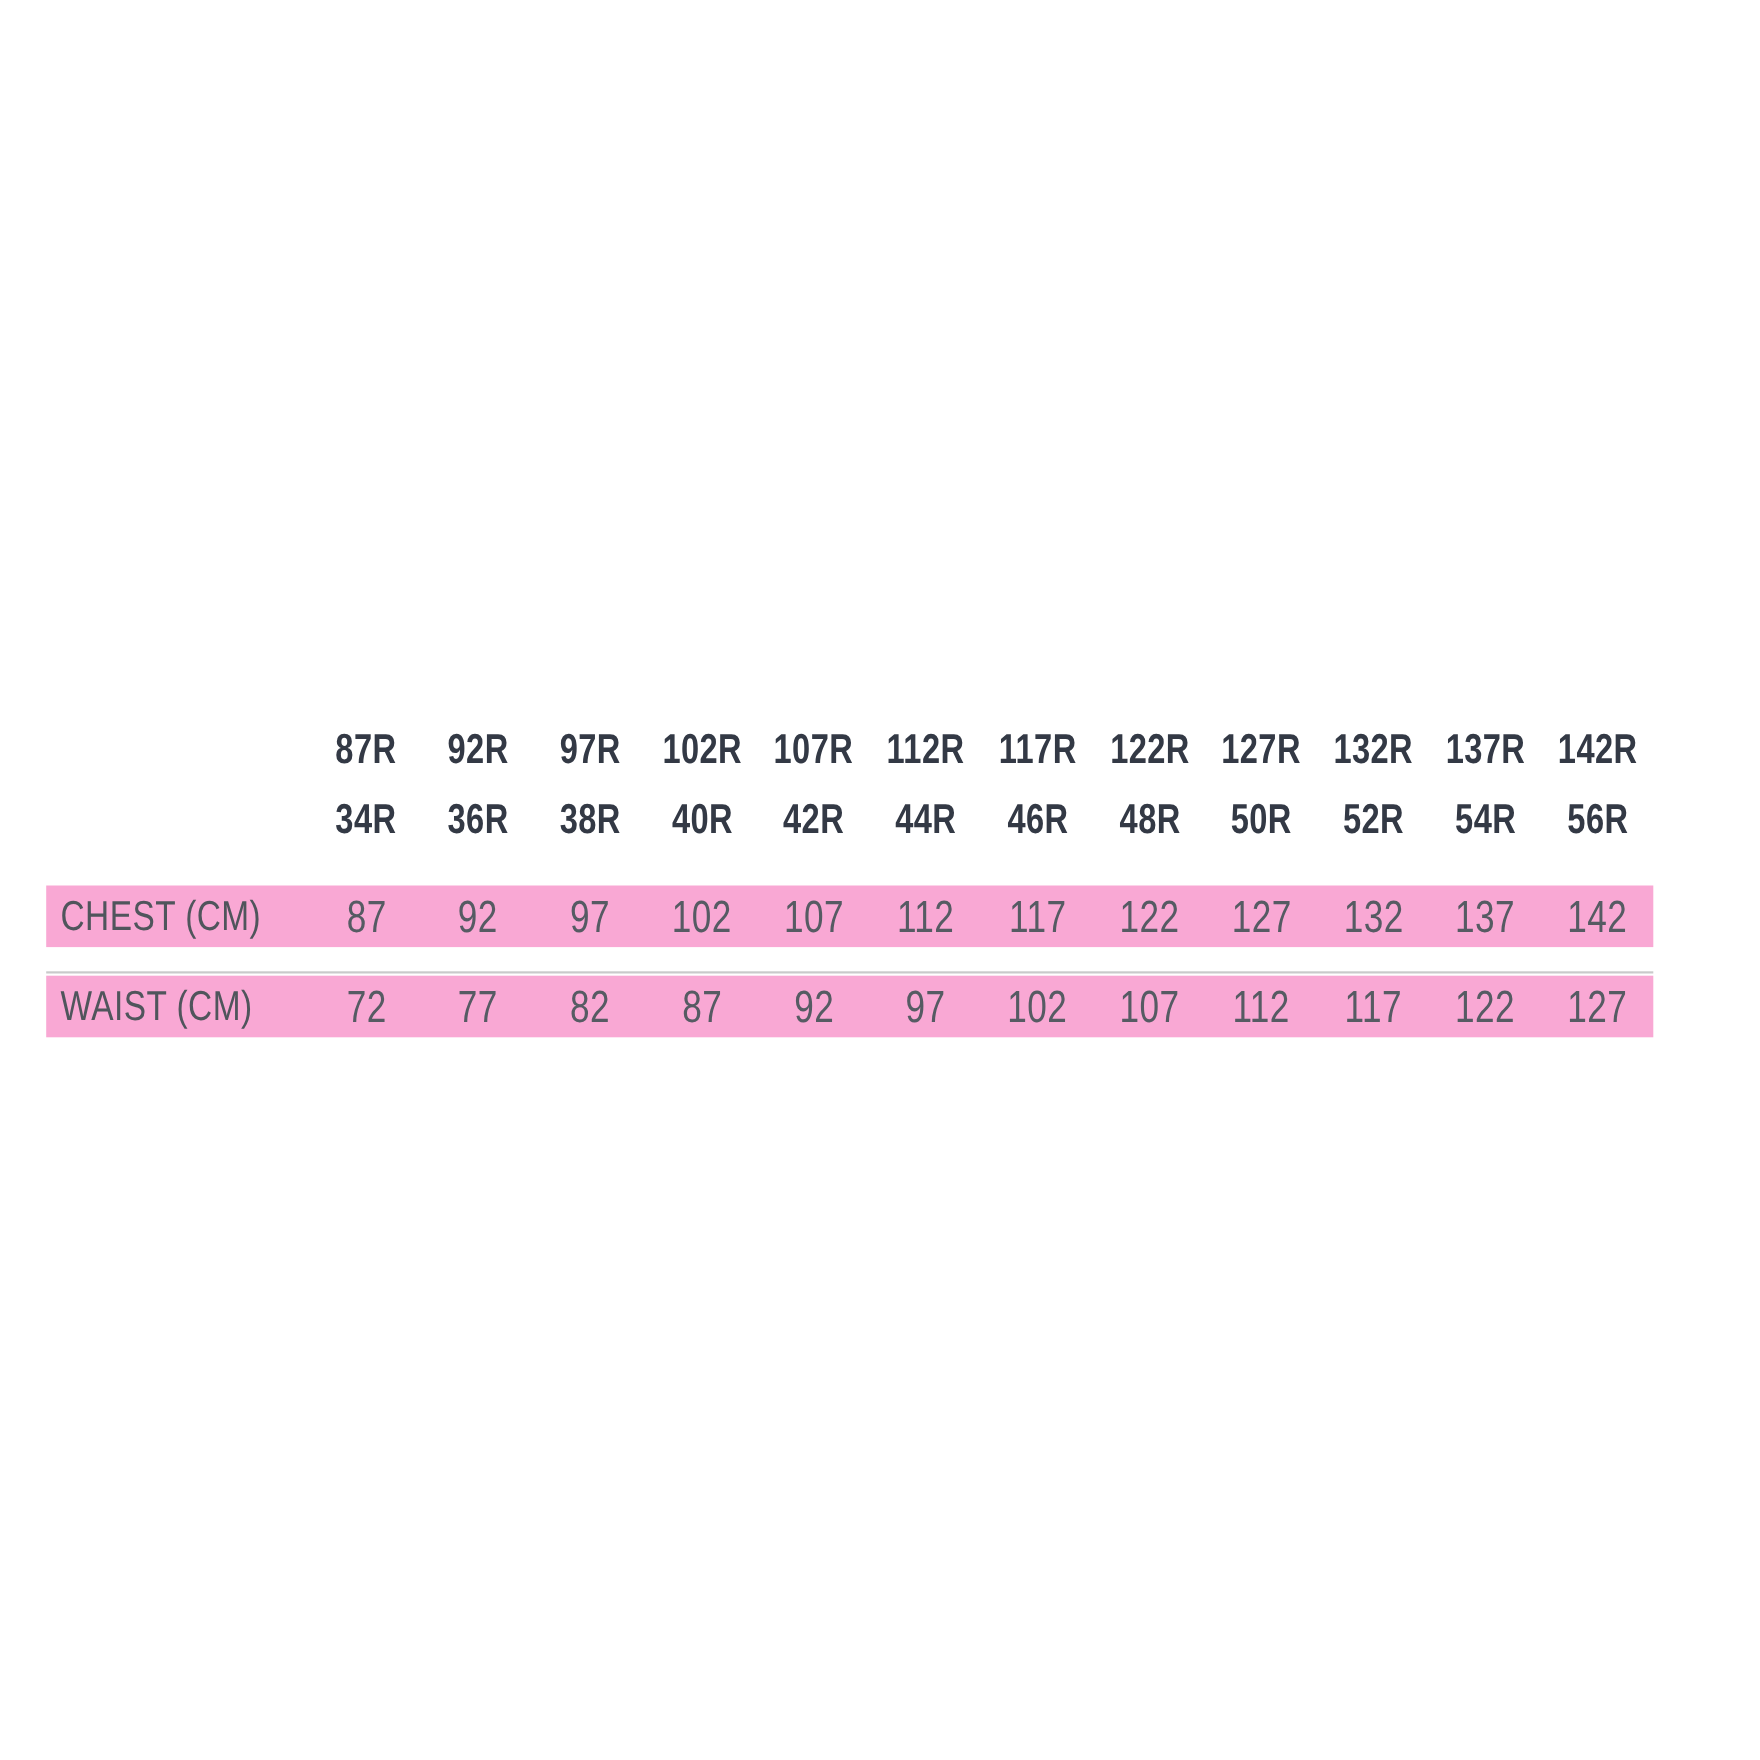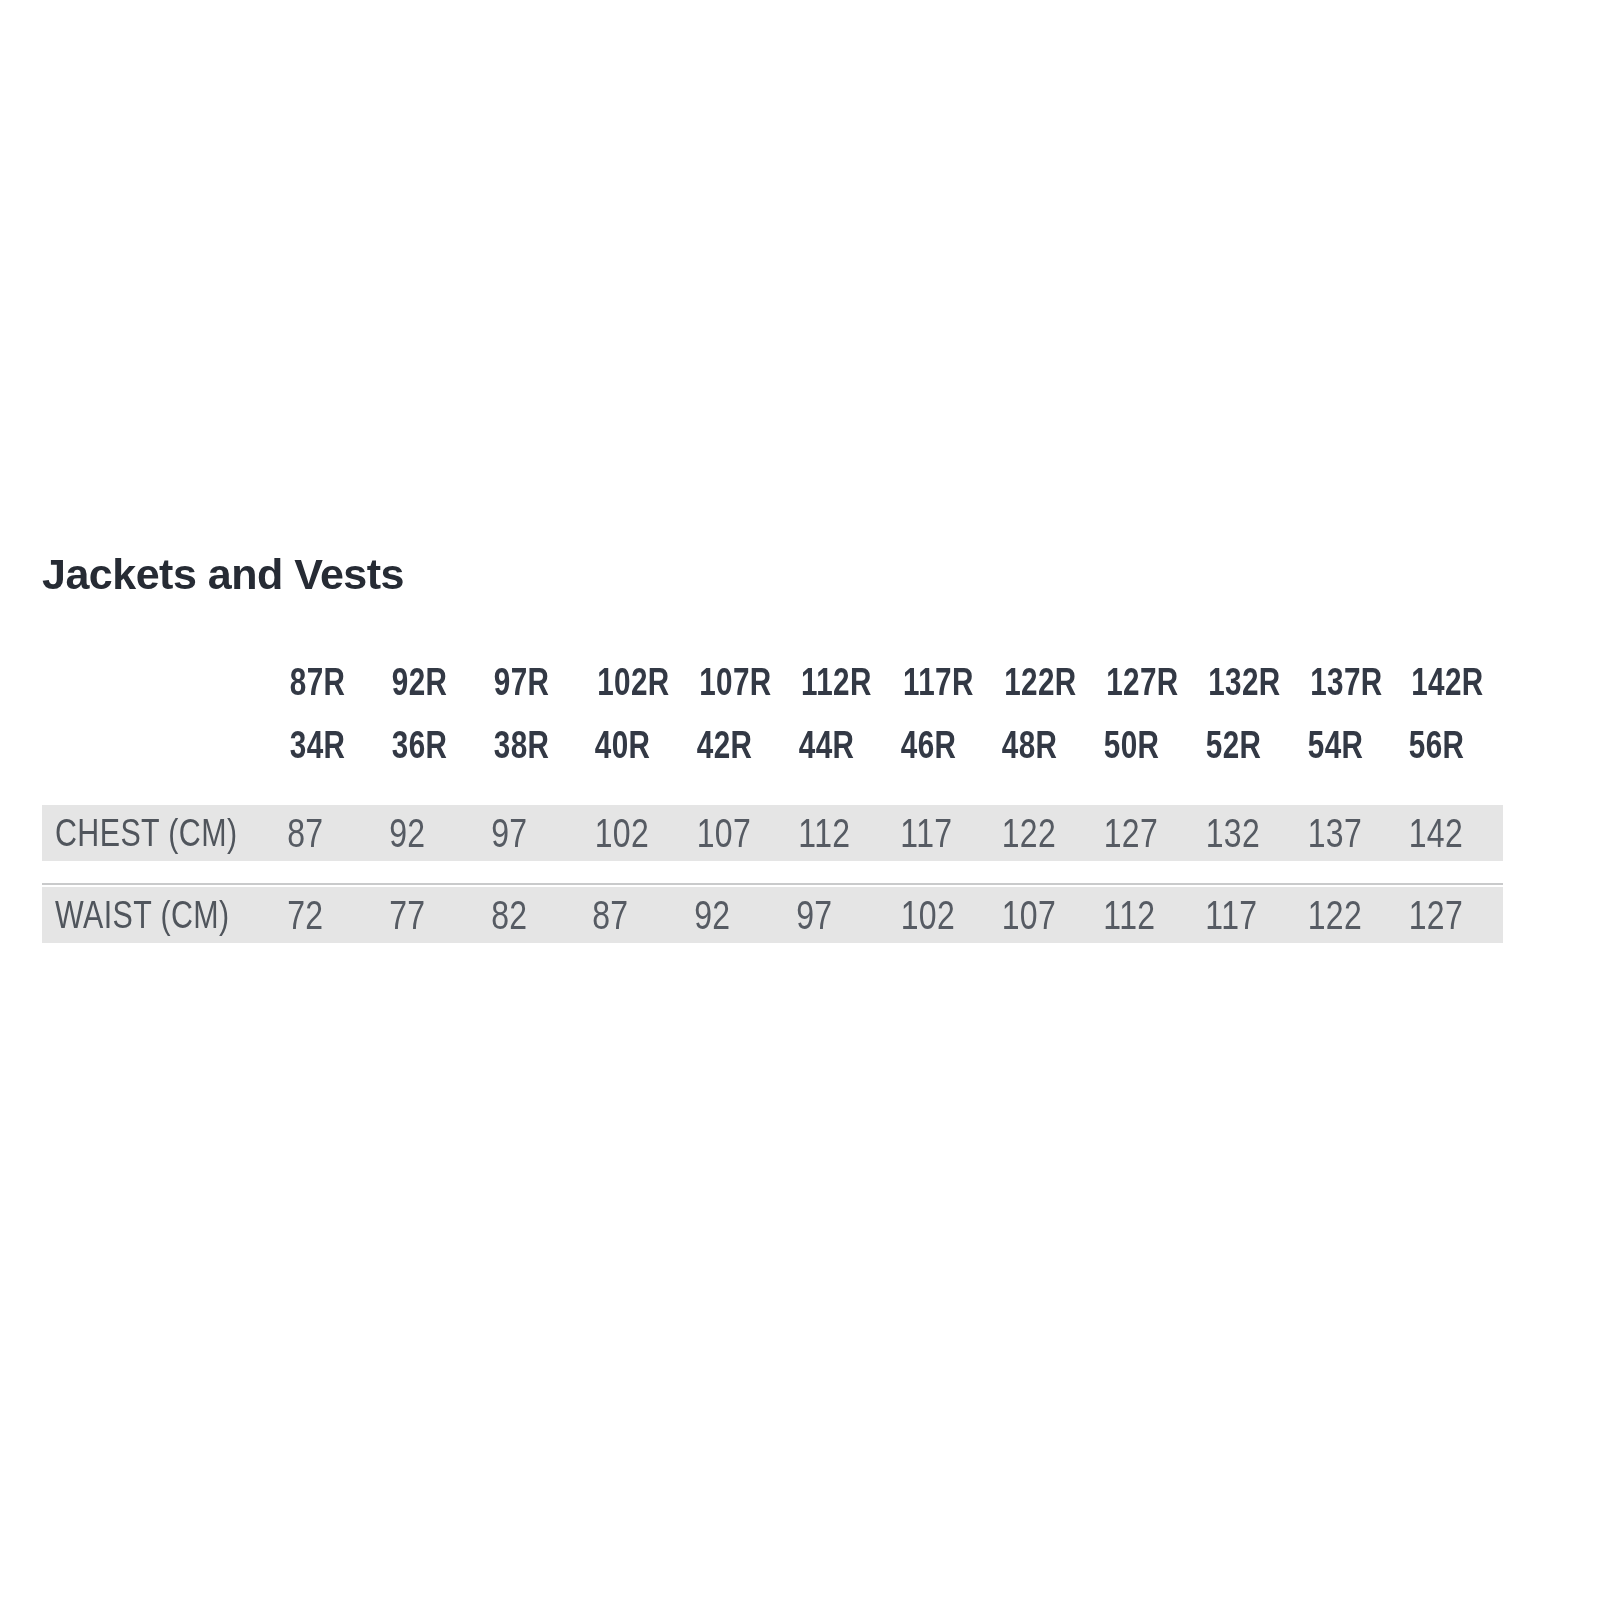--- a/index.html
+++ b/index.html
@@ -32,21 +32,21 @@
     top: 651px;
     width: 1461px;
   }
   .row {
     display: grid;
     grid-template-columns: 240px repeat(12, 1fr);
     align-items: center;
     width: 100%;
   }
   .cell {
-    text-align: left;
+    text-align: center;
     overflow: visible;
     white-space: nowrap;
   }
   .label-cell {
     text-align: left;
     padding-left: 13px;
   }
   
   .cond {
     display: inline-block;
@@ -66,21 +66,21 @@
     text-decoration: underline;
   }
   .header-row .cond {
     font-size: 38px;
     font-weight: 700;
     color: #333945;
     letter-spacing: 0.5px;
   }
   .data-row {
     height: 56px;
-    background: #e5e5e5;
+    background: #f9a8d4;
   }
   .data-row.chest { margin-top: 28px; }
   .data-row.waist { margin-top: 2px; }
   .data-row .val {
     font-size: 41px;
     font-weight: 400;
     color: #565b63;
     letter-spacing: 0.5px;
   }
   .data-row .lbl {
@@ -94,21 +94,20 @@
     background: #c9cacb;
     margin-top: 22px;
     width: 100%;
   }
 </style>
 </head>
 <body>
 
 <div class="canvas">
 
-  <div class="section-title">Jackets and Vests</div>
 
   <div class="size-table">
 
     <div class="row header-row cm">
       <div class="cell label-cell"></div>
       <div class="cell"><span class="cond">87R</span></div>
       <div class="cell"><span class="cond">92R</span></div>
       <div class="cell"><span class="cond">97R</span></div>
       <div class="cell"><span class="cond">102R</span></div>
       <div class="cell"><span class="cond">107R</span></div>

